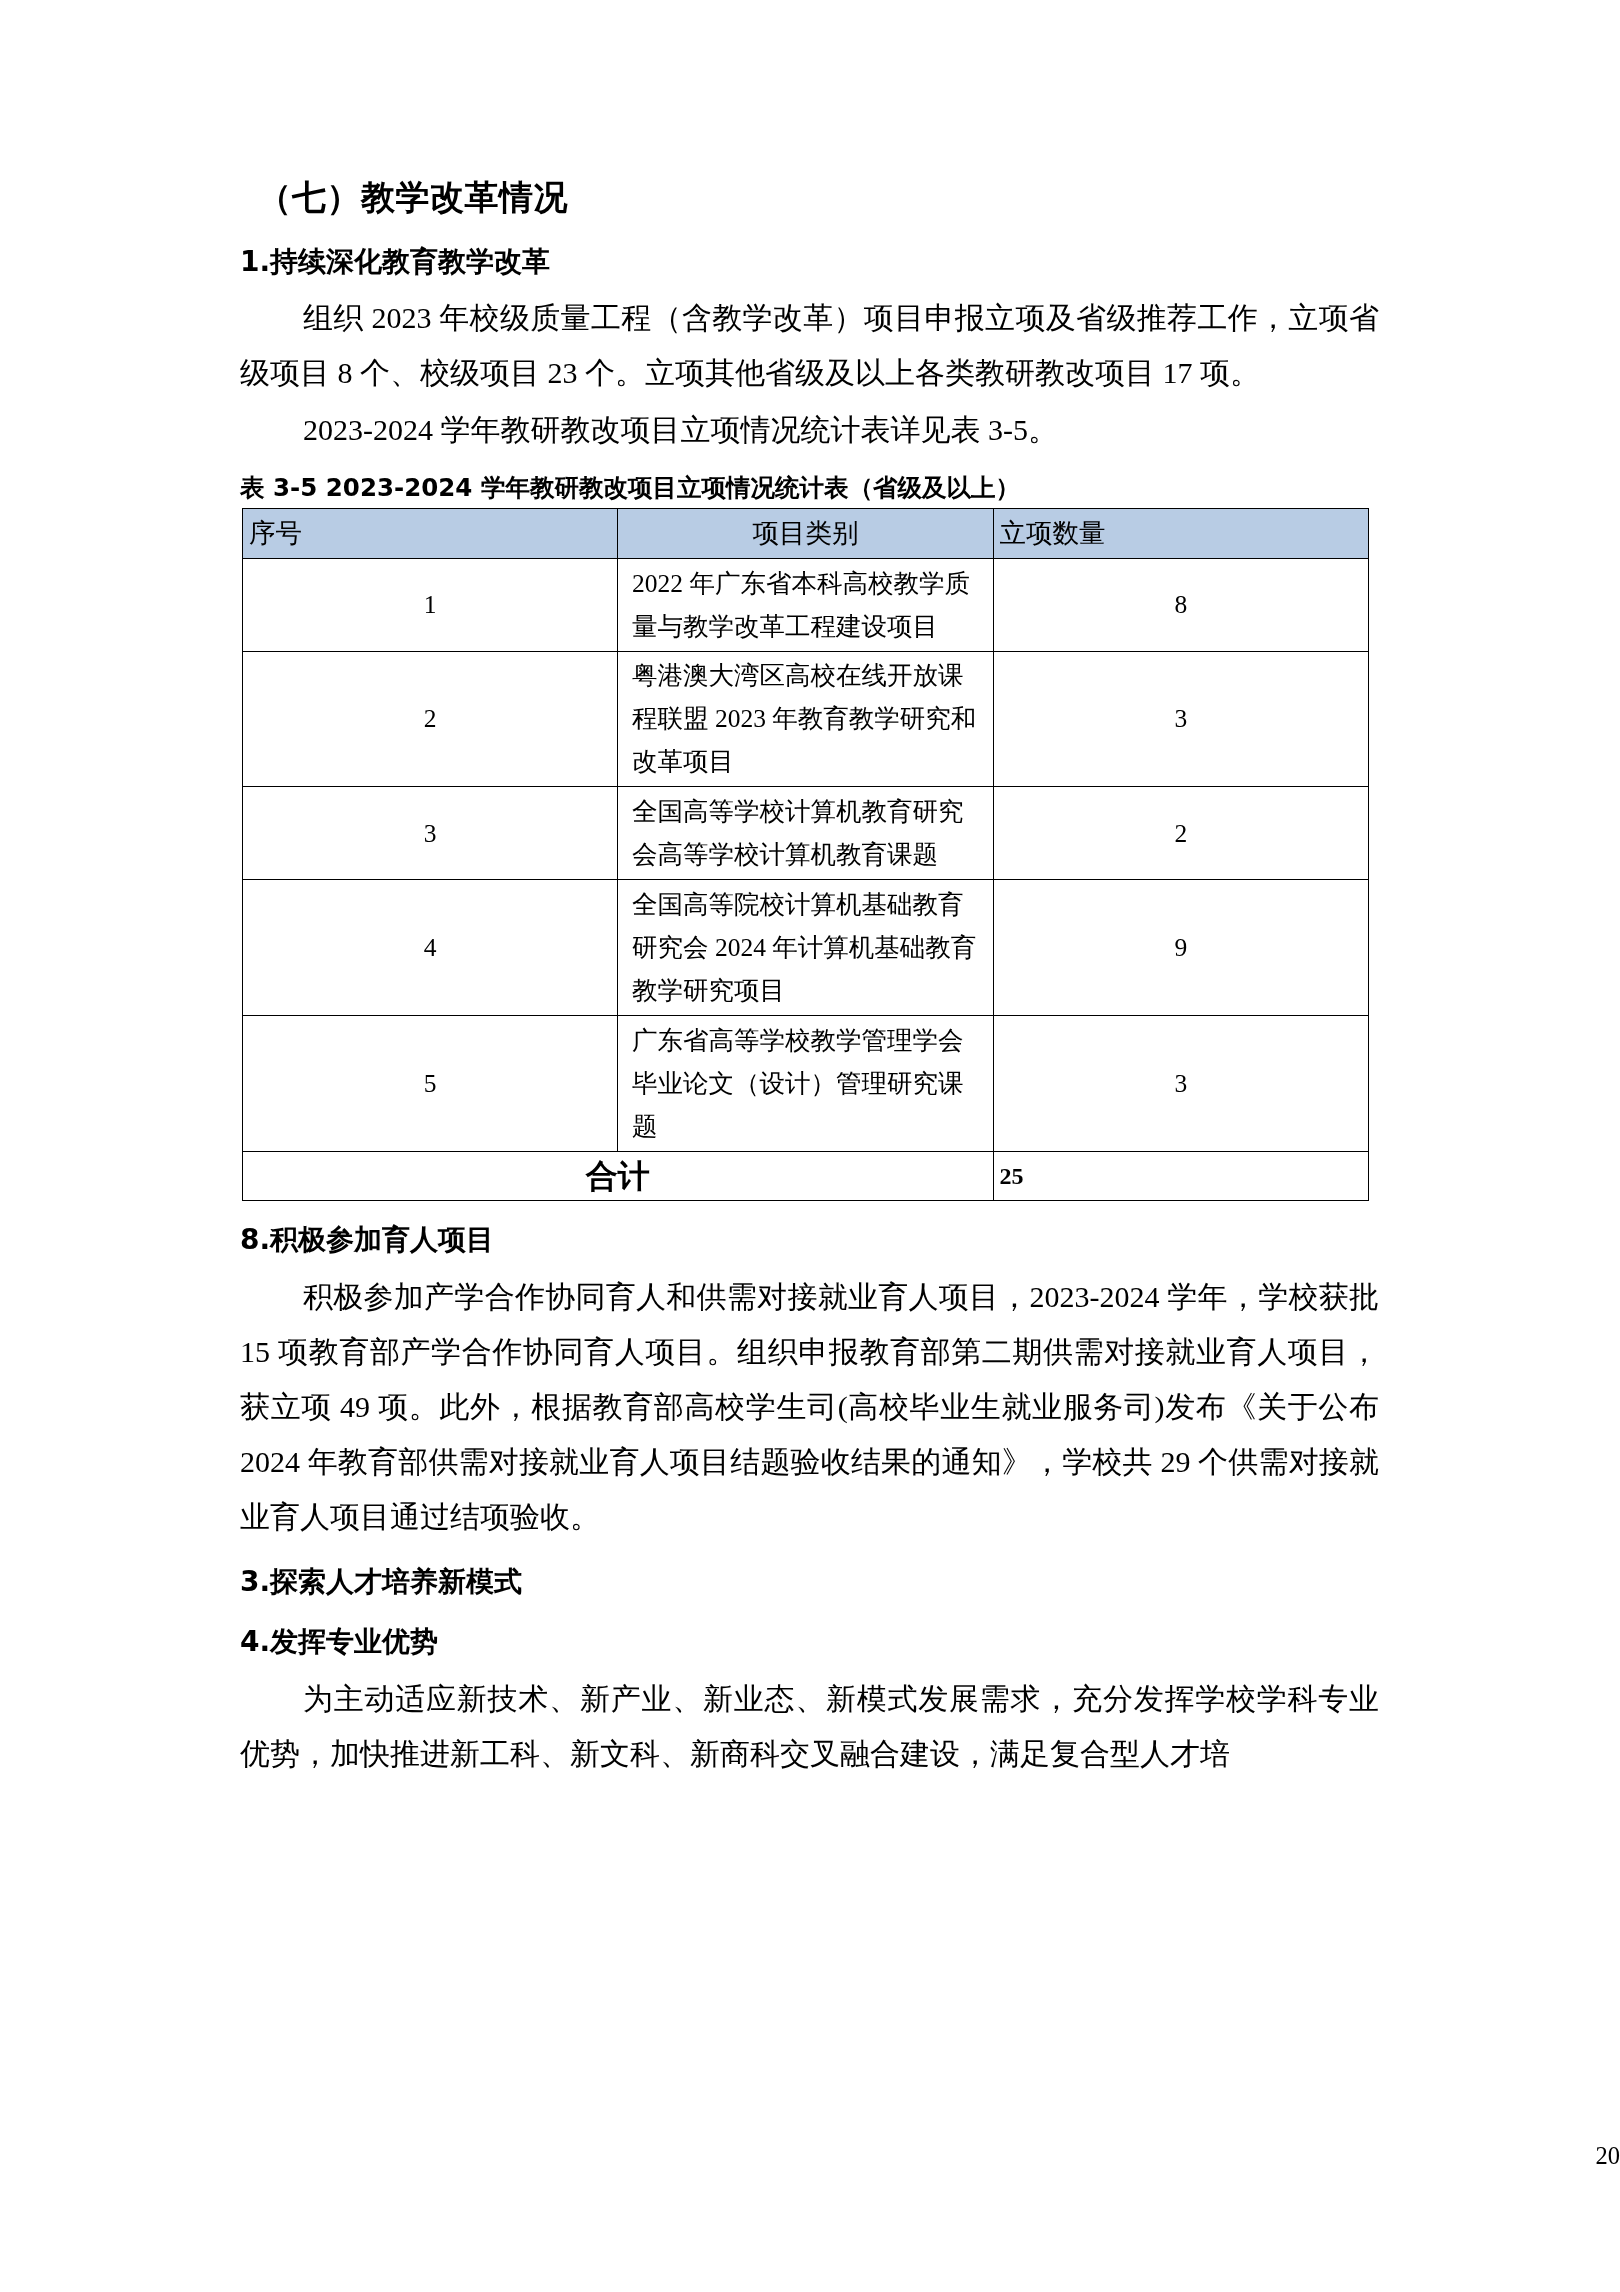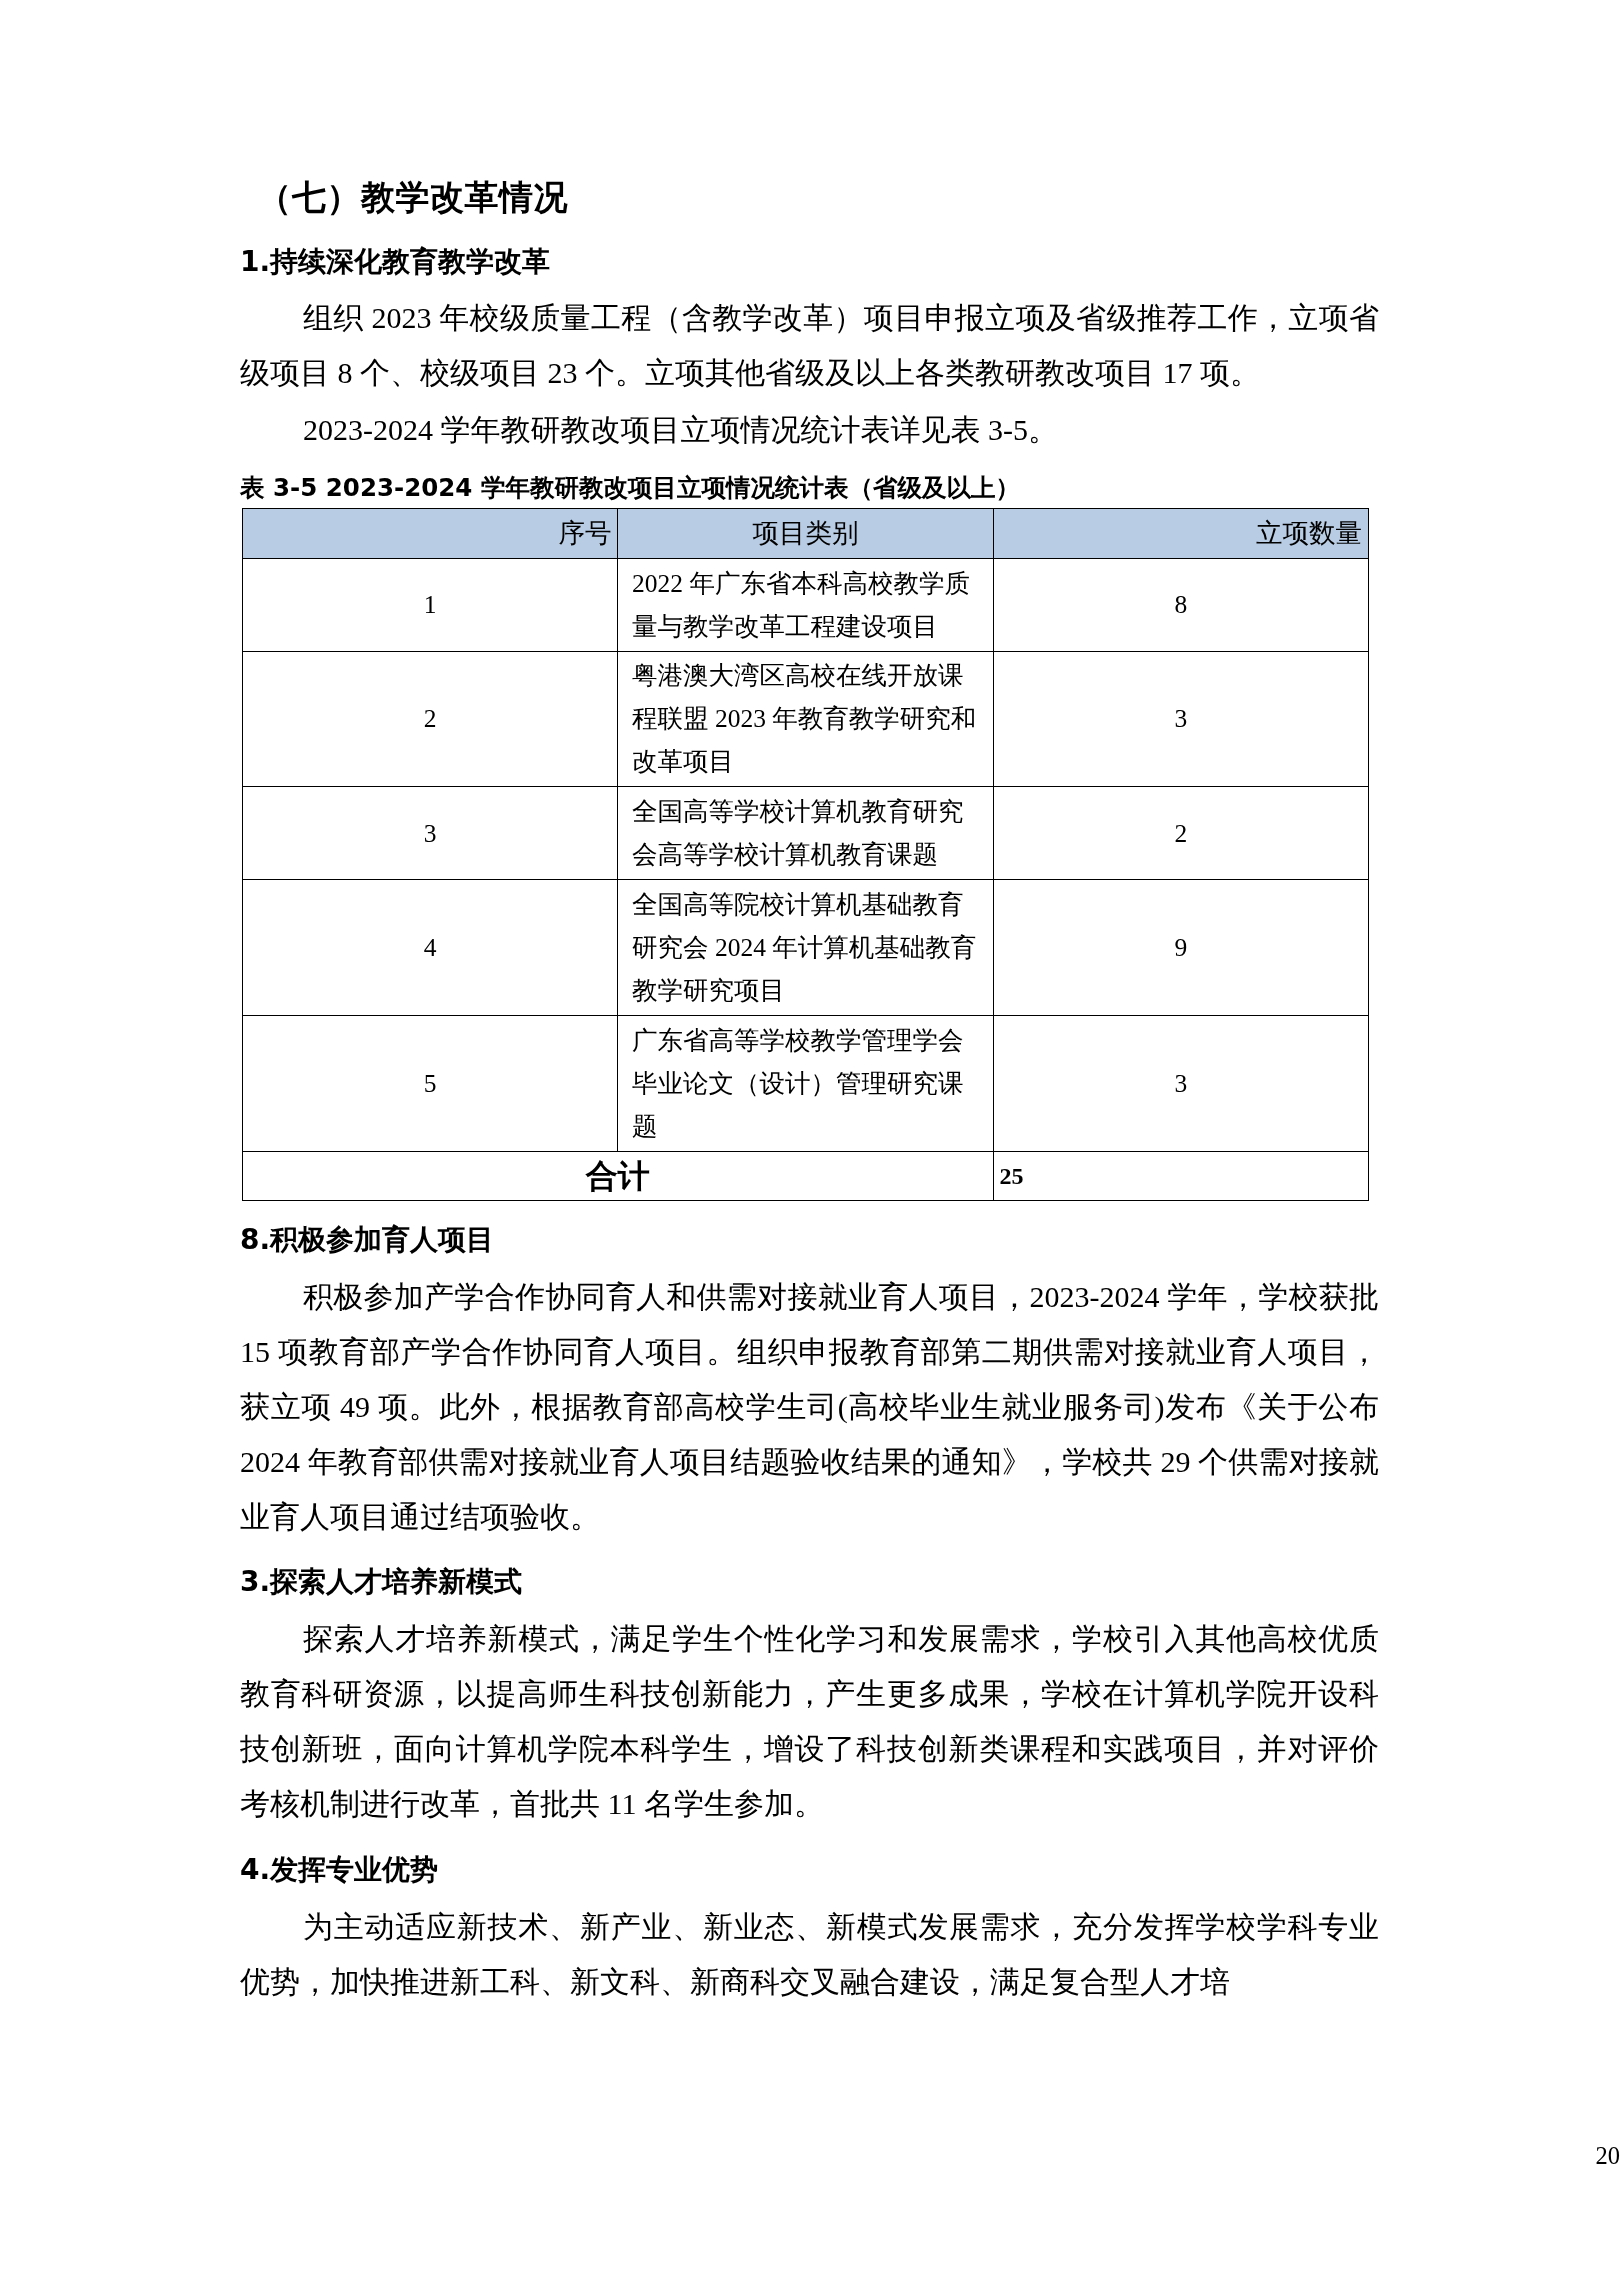--- a/index.html
+++ b/index.html
@@ -80,21 +80,21 @@
   table.stat td, table.stat th {
     border: 1.6px solid #000000;
     font-size: 25.5px;
     line-height: 43px;
     padding: 2.9px 5.9px;
     vertical-align: middle;
     font-weight: normal;
   }
   table.stat thead td {
     background: #b8cce4;
-    text-align: right;
+    text-align: left;
     font-size: 26.5px;
     font-weight: normal;
   }
   table.stat tbody td.idx {
     text-align: center;
     width: 106px;
   }
   table.stat tbody td.cat {
     text-align: left;
     padding-left: 13.7px;
@@ -174,21 +174,20 @@
           <td class="total-label" colspan="2">合计</td>
           <td class="total-value">25</td>
         </tr>
       </tbody>
     </table>
 
     <h2 class="h-sub">8.积极参加育人项目</h2>
     <p class="body">积极参加产学合作协同育人和供需对接就业育人项目，2023-2024 学年，学校获批 15 项教育部产学合作协同育人项目。组织申报教育部第二期供需对接就业育人项目，获立项 49 项。此外，根据教育部高校学生司(高校毕业生就业服务司)发布《关于公布 2024 年教育部供需对接就业育人项目结题验收结果的通知》，学校共 29 个供需对接就业育人项目通过结项验收。</p>
 
     <h2 class="h-sub">3.探索人才培养新模式</h2>
-    <p class="body">探索人才培养新模式，满足学生个性化学习和发展需求，学校引入其他高校优质教育科研资源，以提高师生科技创新能力，产生更多成果，学校在计算机学院开设科技创新班，面向计算机学院本科学生，增设了科技创新类课程和实践项目，并对评价考核机制进行改革，首批共 11 名学生参加。</p>
 
     <h2 class="h-sub">4.发挥专业优势</h2>
     <p class="body">为主动适应新技术、新产业、新业态、新模式发展需求，充分发挥学校学科专业优势，加快推进新工科、新文科、新商科交叉融合建设，满足复合型人才培</p>
 
   </div>
 
   <div class="page-number">20</div>
 </div>
 
 

